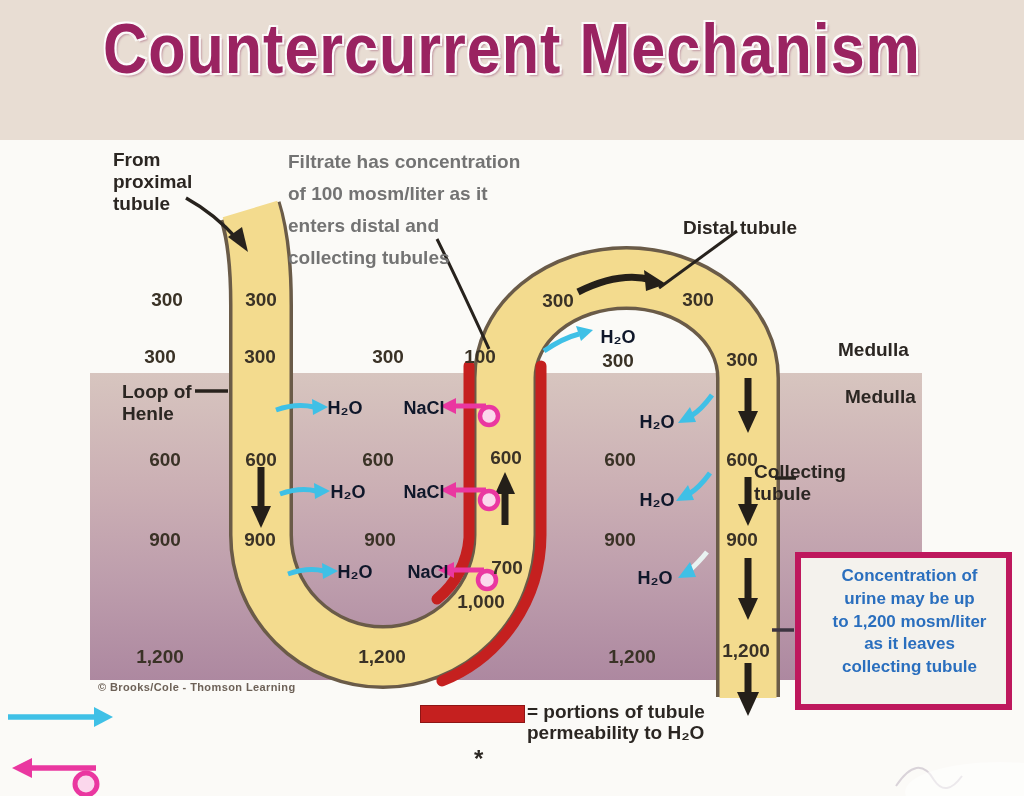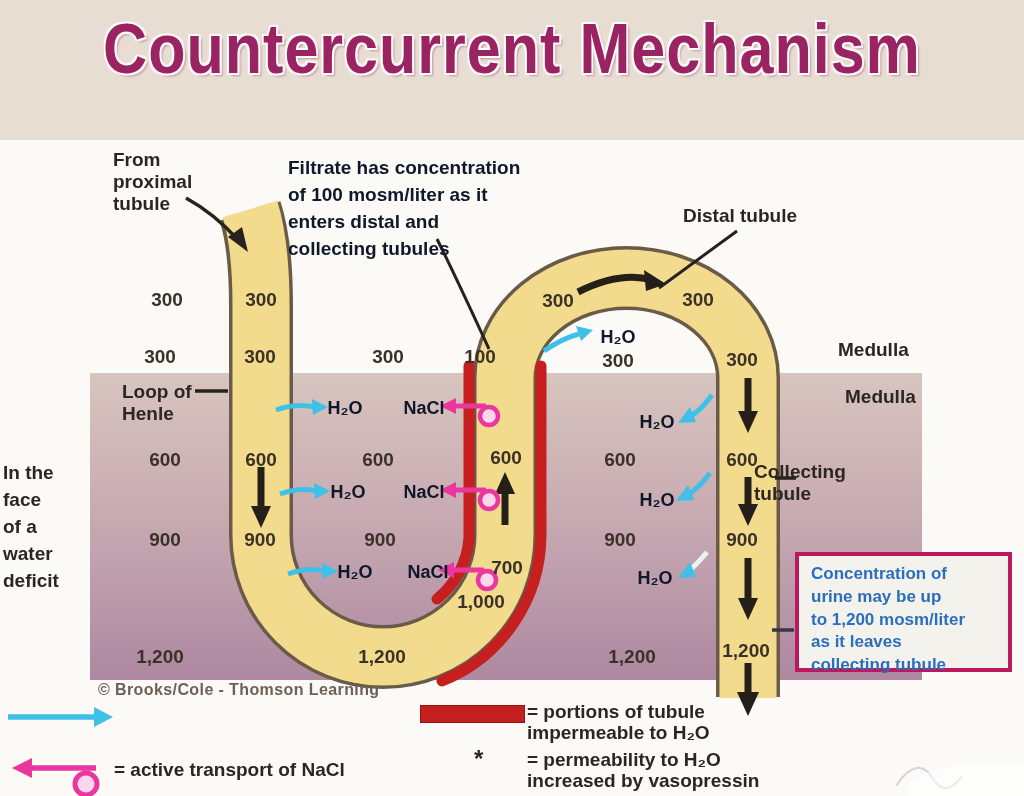--- a/index.html
+++ b/index.html
@@ -14,28 +14,28 @@
                      3px 3px 2px rgba(120,20,70,.35);}
   .medulla{position:absolute;left:90px;top:373px;width:832px;height:307px;
            background:linear-gradient(180deg,#d7c5bf 0%,#cbafb4 38%,#bd9dac 68%,#ad88a0 100%);}
   svg.overlay{position:absolute;left:0;top:0;z-index:5;}
   .lbl{position:absolute;z-index:10;font-size:19px;font-weight:bold;color:#2b2622;
        white-space:pre-line;line-height:22px;}
   .num{position:absolute;z-index:10;transform:translate(-50%,-50%);font-size:19px;
        font-weight:bold;color:#3a3226;white-space:nowrap;}
   .mol{position:absolute;z-index:10;transform:translate(-50%,-50%);font-size:18px;
        font-weight:bold;color:#0f172a;white-space:nowrap;}
-  .blue{color:#0f172a;line-height:27px;margin-top:8px;}
+  .blue{color:#737373;line-height:32px;}
   .deficit{line-height:27px;}
-  .urine-box{position:absolute;left:795px;top:552px;width:217px;height:120px;z-index:9;
-             background:#f4f2ed;border:4px solid #be185d;box-sizing:border-box;
-             padding:7px 0 0 12px;}
+  .urine-box{position:absolute;left:795px;top:552px;width:217px;height:158px;z-index:9;
+             background:#f4f2ed;border:6px solid #be185d;box-sizing:border-box;
+             padding:7px 0 0 12px;text-align:center;}
   .urine-box .txt{font-size:17px;font-weight:bold;color:#2a6fbe;line-height:22.8px;
                   white-space:pre-line;}
-  .copyright{position:absolute;left:98px;top:681px;z-index:10;font-size:16px;
+  .copyright{position:absolute;left:98px;top:681px;z-index:10;font-size:11px;
              font-weight:bold;color:#6d6157;letter-spacing:.4px;}
   .legend-red-bar{position:absolute;left:420px;top:705px;width:103px;height:16px;z-index:10;
                   background:#c5201f;border:1px solid #8e1515;}
   .star{position:absolute;left:474px;top:745px;z-index:10;font-size:24px;font-weight:bold;color:#2b2622;}
   .lh21{line-height:21px;}
 </style>
 </head>
 <body>
 
 <div class="stage">
@@ -116,50 +116,42 @@
     <ellipse cx="1000" cy="792" rx="95" ry="30" fill="#ffffff" opacity="0.5"></ellipse>
   </svg>
 
   <div class="lbl" style="left:113px;top:149px;">From
 proximal
 tubule</div>
   <div class="lbl blue" style="left:288px;top:146px;">Filtrate has concentration
 of 100 mosm/liter as it
 enters distal and
 collecting tubules</div>
-  <div class="lbl" style="left:683px;top:205px;">Distal tubule</div>
+  <div class="lbl" style="left:683px;top:217px;">Distal tubule</div>
   <div class="lbl" style="left:838px;top:339px;">Medulla</div>
   <div class="lbl" style="left:845px;top:386px;">Medulla</div>
   <div class="lbl" style="left:122px;top:381px;">Loop of
 Henle</div>
-  <div class="lbl deficit" style="left:3px;top:459px;">In the
-face
-of a
-water
-deficit</div>
   <div class="lbl" style="left:754px;top:461px;">Collecting
 tubule</div>
 
   <div class="urine-box">
     <div class="txt">Concentration of
 urine may be up
 to 1,200 mosm/liter
 as it leaves
 collecting tubule</div>
   </div>
 
   <div class="copyright">© Brooks/Cole - Thomson Learning</div>
 
-  <div class="lbl" style="left:114px;top:759px;">= active transport of NaCl</div>
   <div class="legend-red-bar"></div>
   <div class="lbl lh21" style="left:527px;top:701px;">= portions of tubule
-impermeable to H₂O</div>
+permeability to H₂O</div>
   <div class="star">*</div>
-  <div class="lbl lh21" style="left:527px;top:749px;">= permeability to H₂O
-increased by vasopressin</div>
 
   <div>
 
   <span class="num" style="left: 167px; top: 300px;">300</span>
       <span class="num" style="left: 261px; top: 300px;">300</span>
       <span class="num" style="left: 558px; top: 301px;">300</span>
       <span class="num" style="left: 698px; top: 300px;">300</span>
       <span class="num" style="left: 160px; top: 357px;">300</span>
       <span class="num" style="left: 260px; top: 357px;">300</span>
       <span class="num" style="left: 388px; top: 357px;">300</span>

